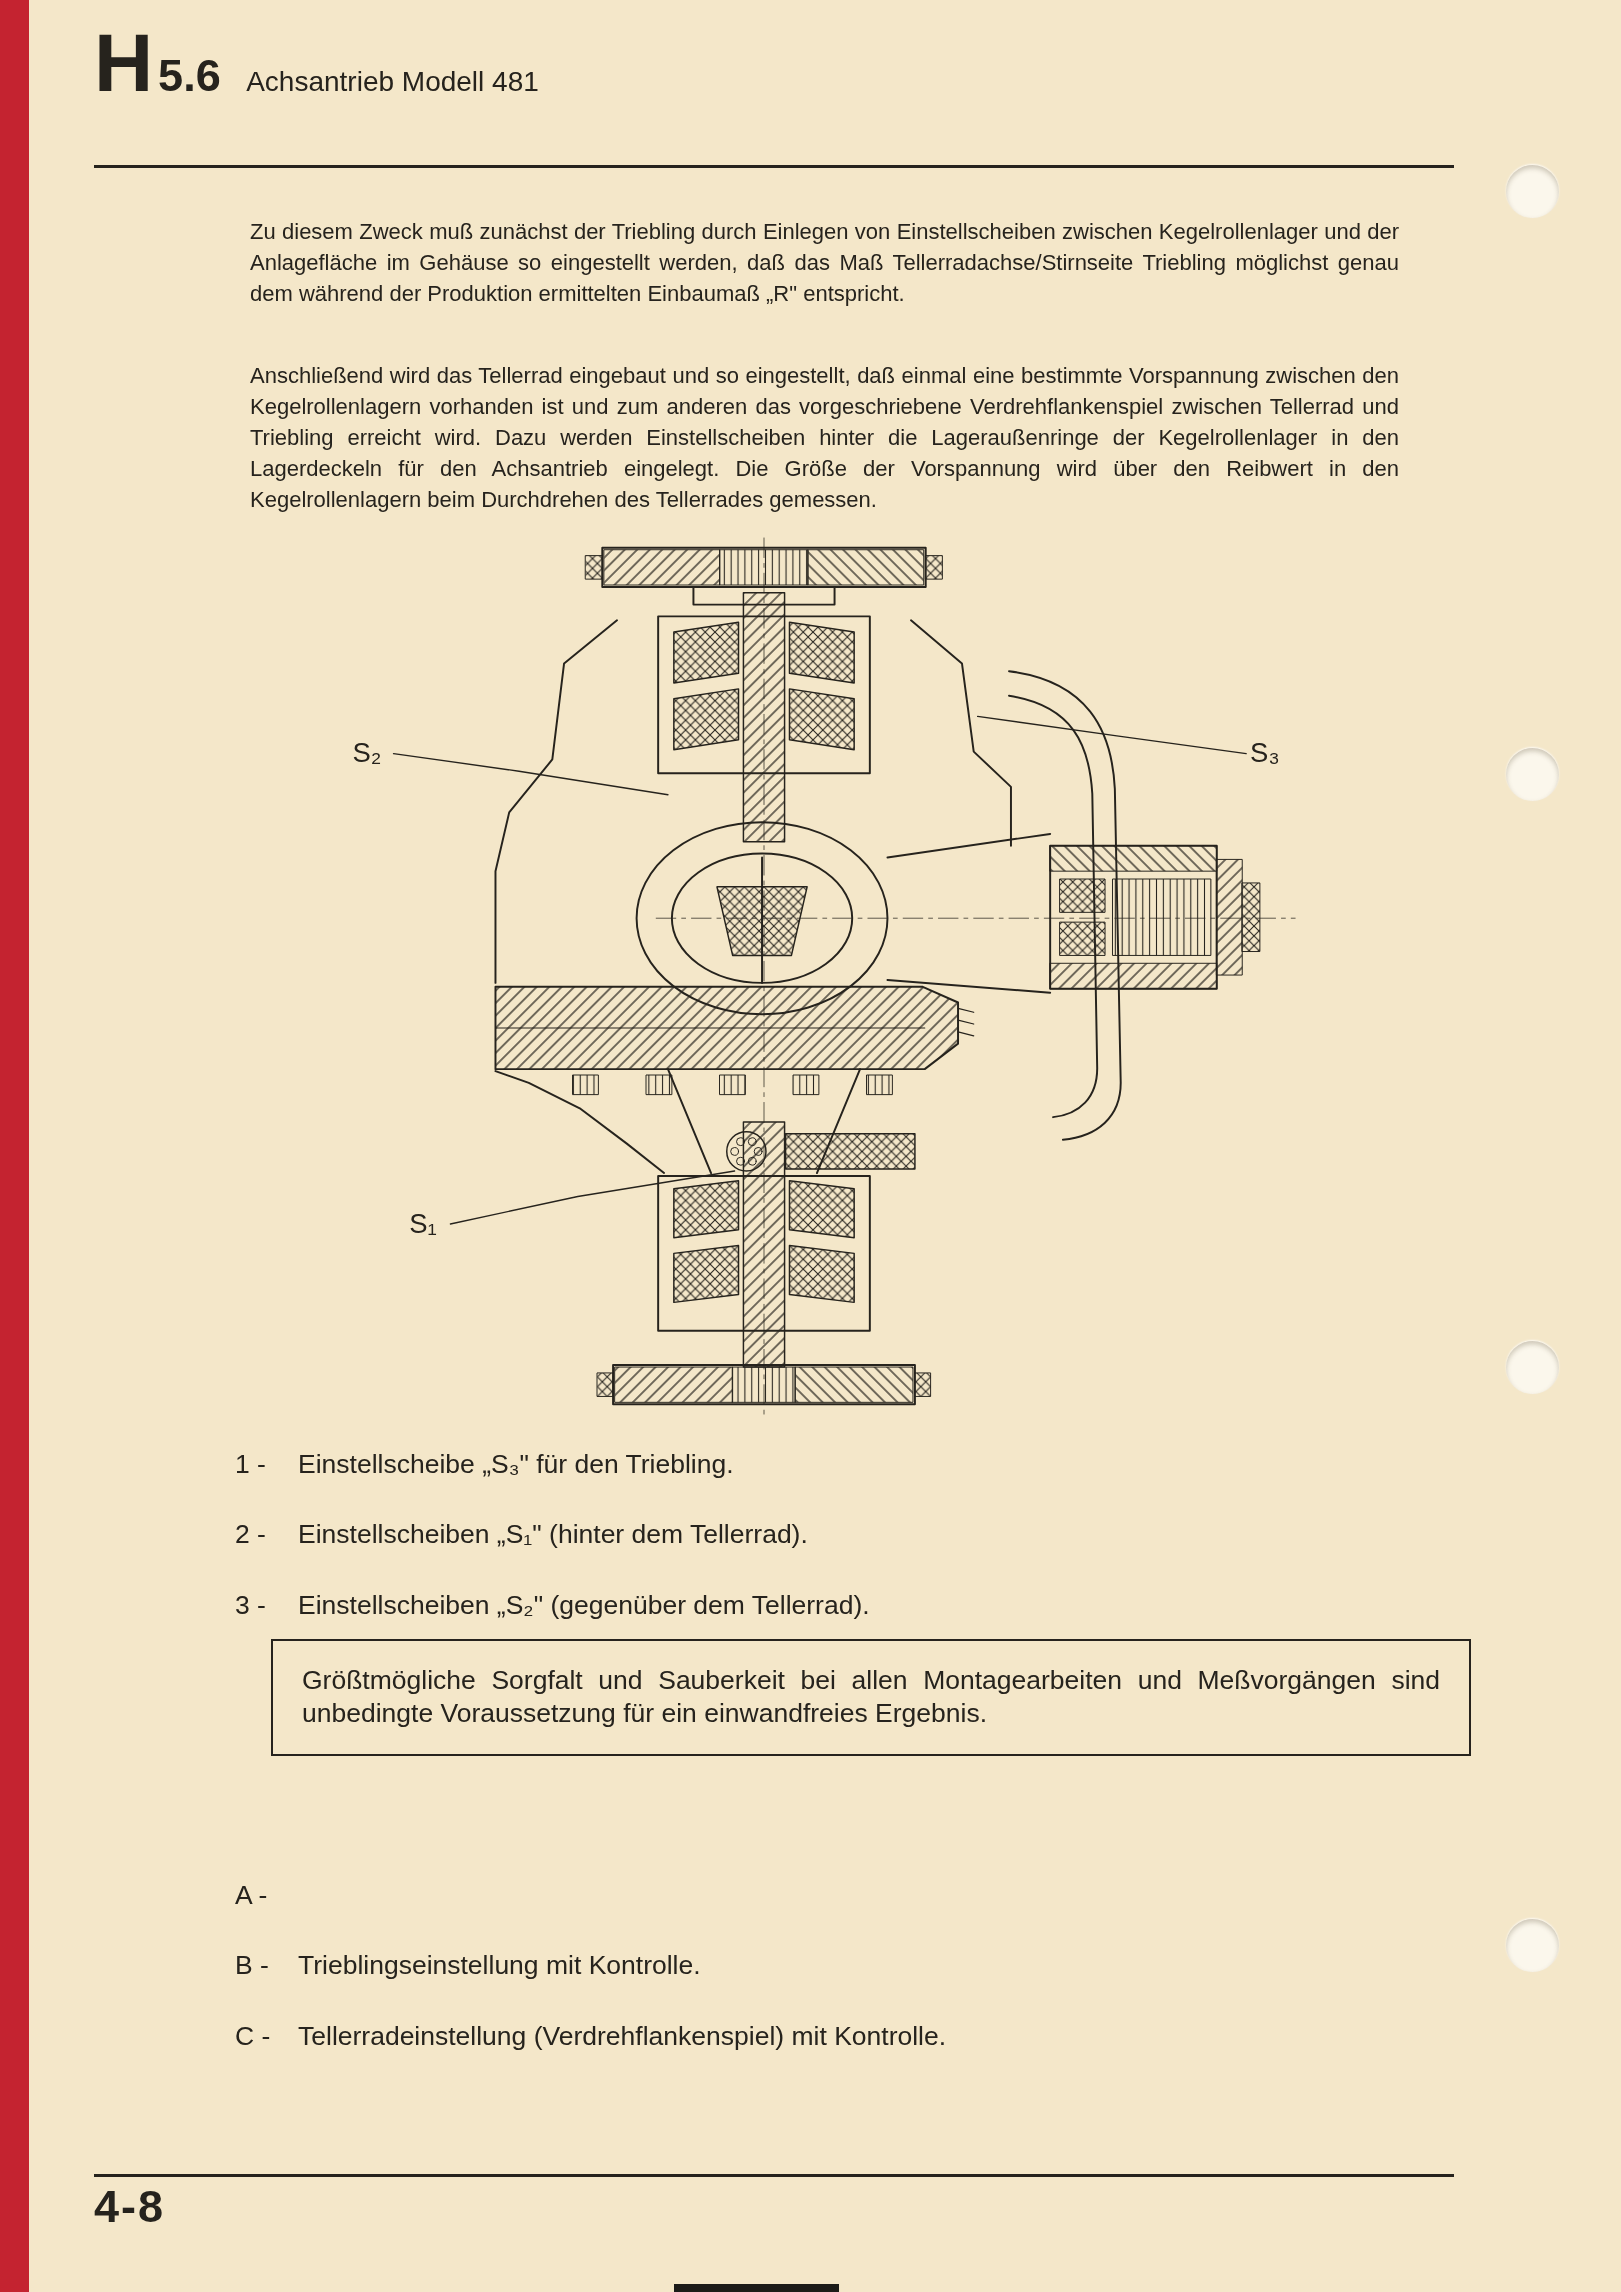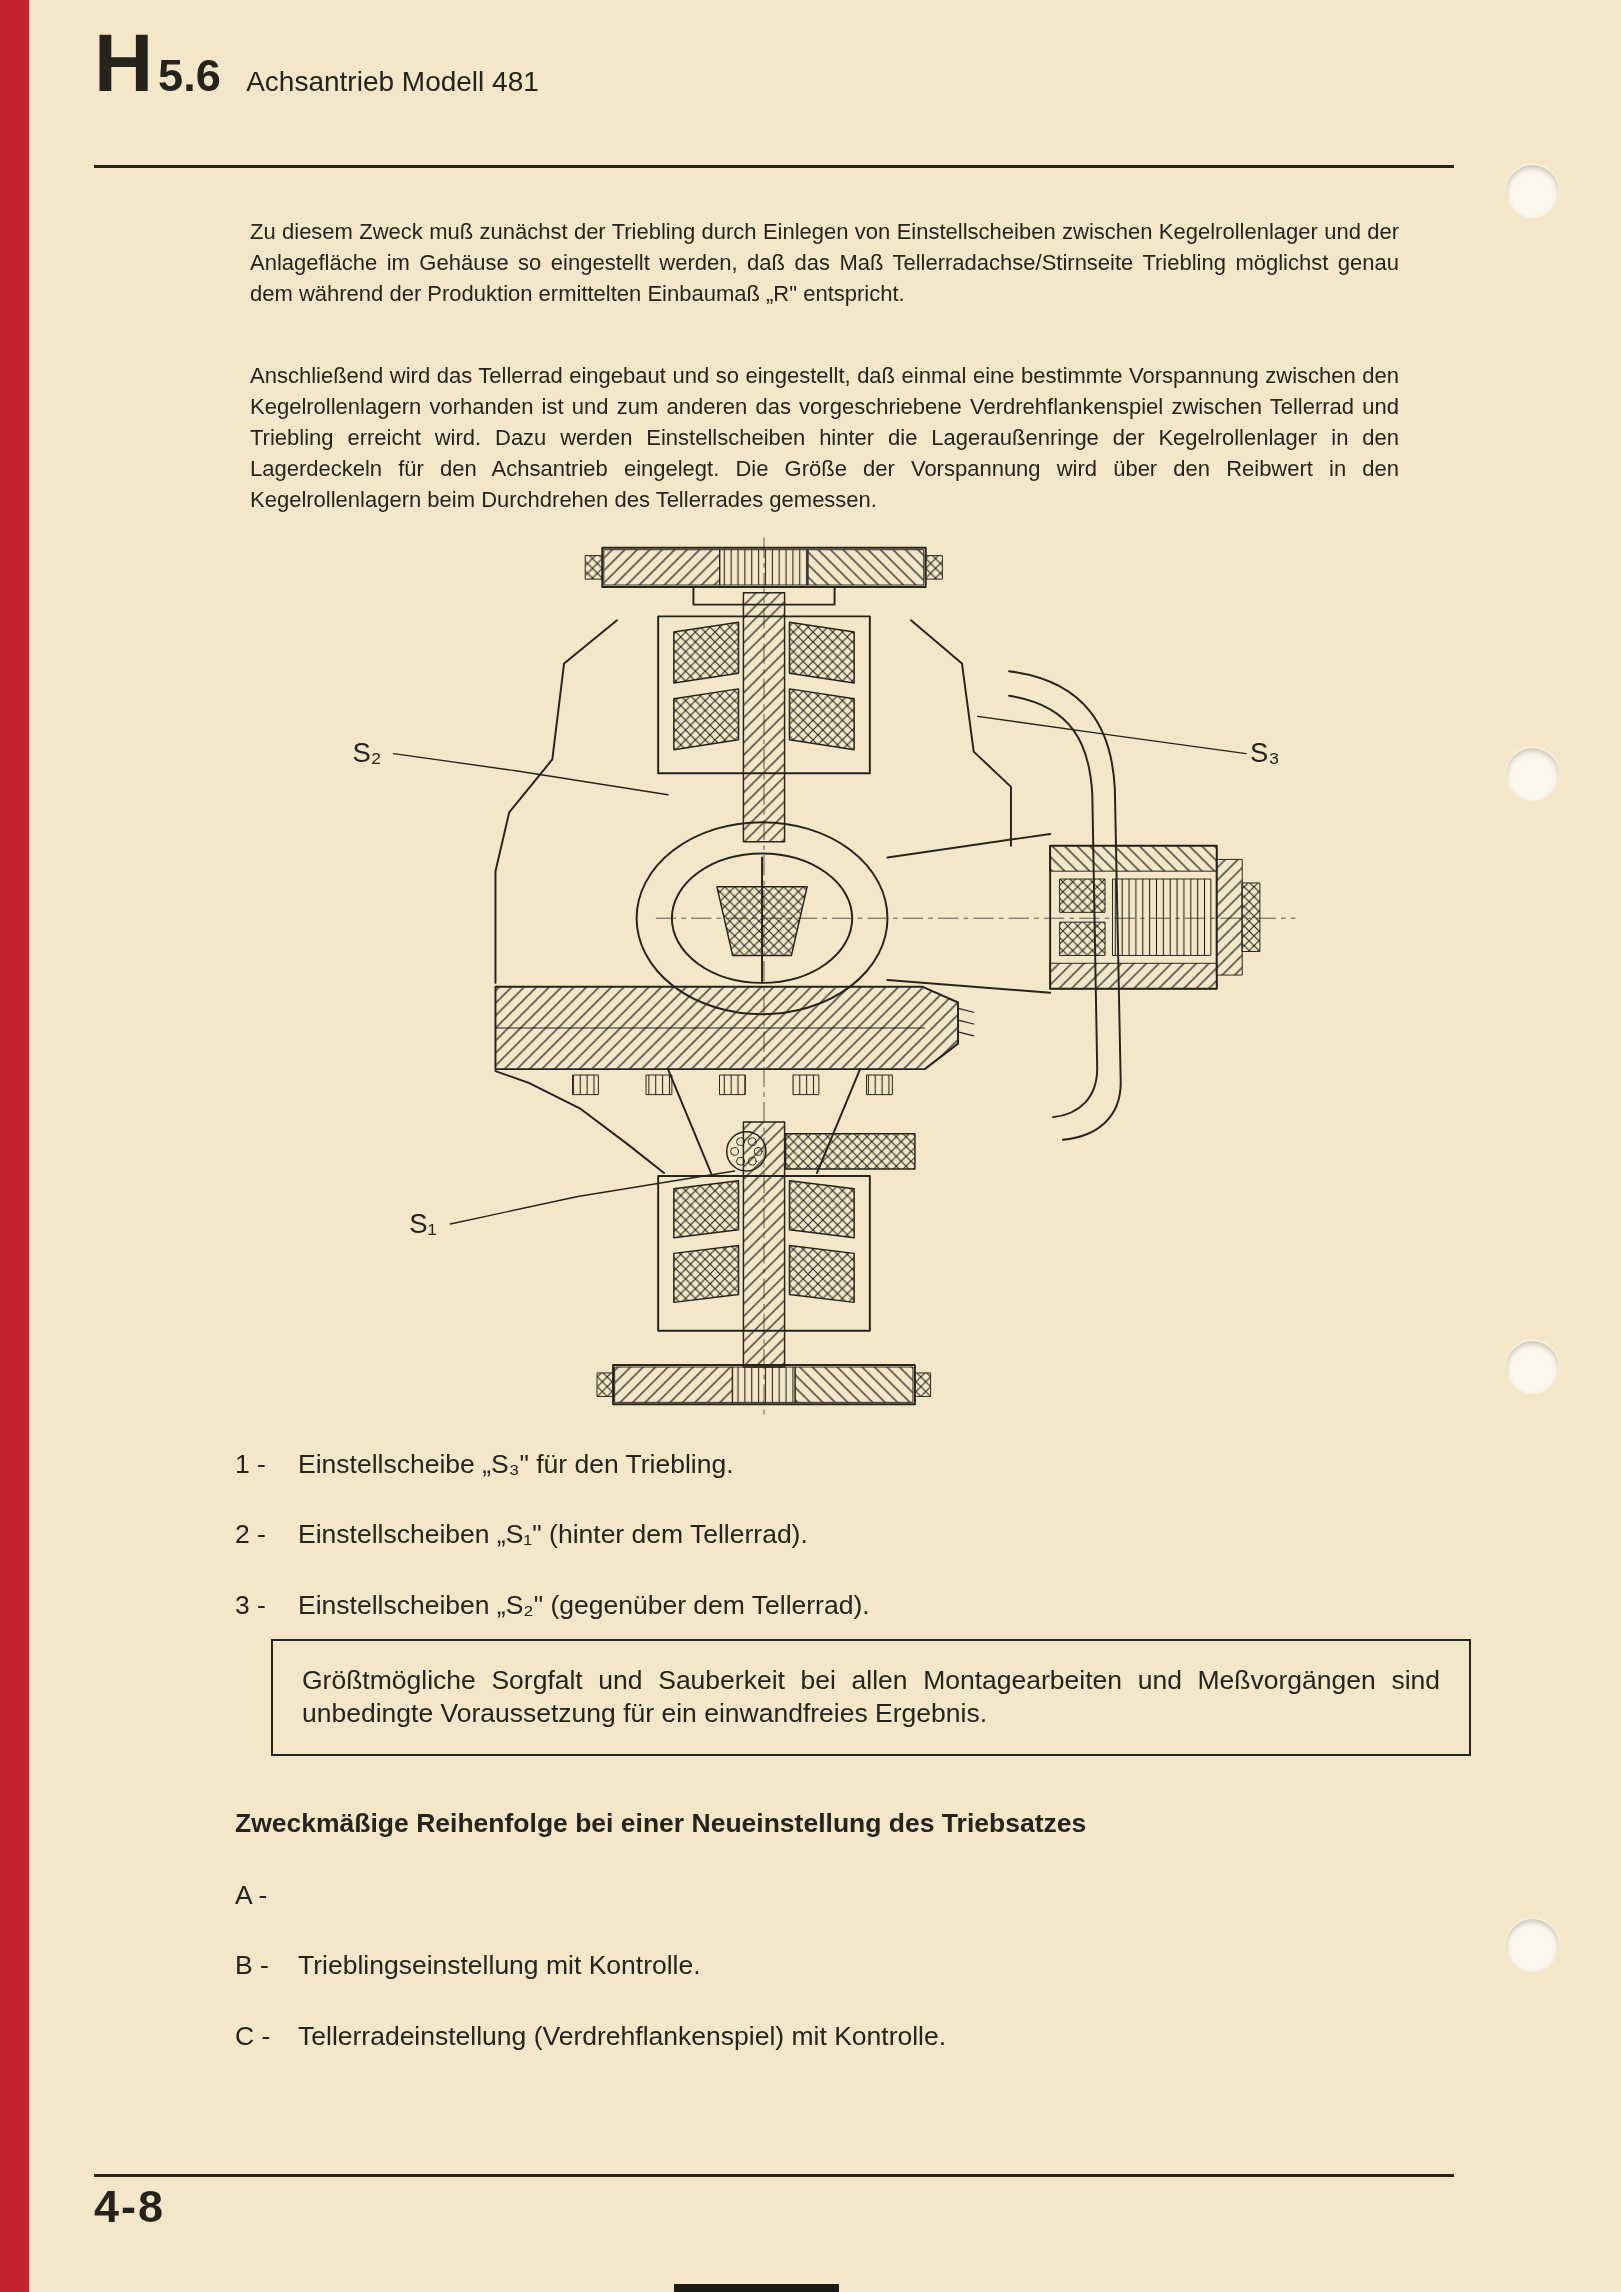--- a/index.html
+++ b/index.html
@@ -235,21 +235,20 @@
   </div>
   <div class="legend-item legend-3">
     <span class="marker">3 -</span>
     <span>Einstellscheiben „S₂" (gegenüber dem Tellerrad).</span>
   </div>
 
   <div class="note-box">
     <p class="note-text">Größtmögliche Sorgfalt und Sauberkeit bei allen Montagearbeiten und Meßvorgängen sind unbedingte Voraussetzung für ein einwandfreies Ergebnis.</p>
   </div>
 
-  <p class="proc-heading">Zweckmäßige Reihenfolge bei einer Neueinstellung des Triebsatzes</p>
 
   <div class="step-item step-a">
     <span class="marker">A -</span>
   </div>
   <div class="step-item step-b">
     <span class="marker">B -</span>
     <span>Trieblingseinstellung mit Kontrolle.</span>
   </div>
   <div class="step-item step-c">
     <span class="marker">C -</span>

